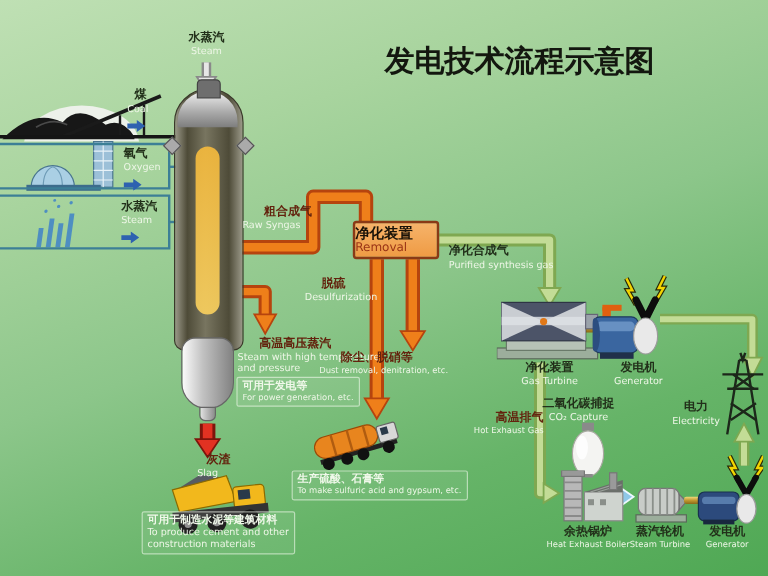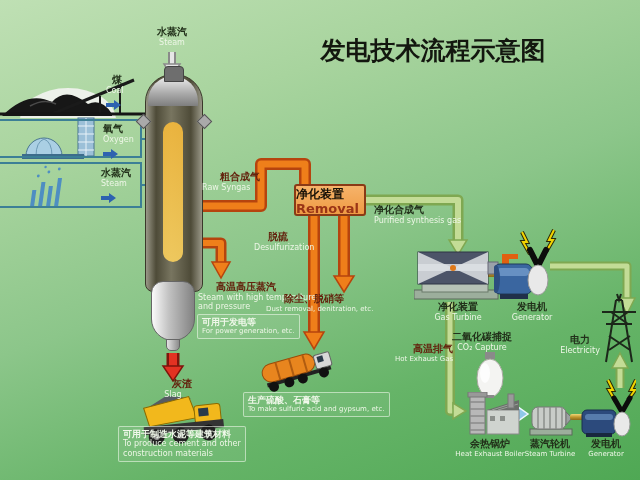--- a/index.html
+++ b/index.html
@@ -22,21 +22,21 @@
   .en{font-size:8px;color:#edf6e6;white-space:nowrap;line-height:1.2;}
   .en.s7{font-size:7px;}
   .ctr{text-align:center;}
   .note{border:1px solid rgba(245,252,240,.55);background:rgba(255,255,255,.07);
         border-radius:2px;padding:2px 4px;width:max-content;}
   .removal-box{
     width:72px;height:32px;background:linear-gradient(180deg,#f6b36a,#ef9b44);
     border:2px solid #8a3a16;border-radius:3px;box-sizing:border-box;text-align:left;
   }
   .removal-box .zh{font-size:12px;color:#181208;line-height:14px;margin-top:1px;}
-  .removal-box .en{font-size:13px;color:#9a3416;font-weight:bold;}
+  .removal-box .en{font-size:10px;color:#9a3416;font-weight:normal;}
   
   .gas-outer{left:145px;top:74px;width:56px;height:216px;border:1px solid #3a382a;
     border-radius:28px 28px 8px 8px;
     background:linear-gradient(90deg,#9a9888 0%,#4e4b38 18%,#787560 45%,#4e4b38 80%,#9a9888 100%);}
   .gas-dome{left:148px;top:76px;width:50px;height:30px;border-radius:25px 25px 0 0;
     background:linear-gradient(180deg,#f0f0f0,#a8a8a8 60%,#7e7e7e);}
   .gas-cap{left:164px;top:66px;width:18px;height:14px;background:#6e6e6e;border:1px solid #444;border-radius:4px 4px 0 0;}
   .gas-inner{left:153px;top:90px;width:40px;height:178px;border-radius:20px 20px 5px 5px;
     background:linear-gradient(180deg,#a8420c,#d96f12 35%,#ef9built 60%,#ef9a2e 60%,#f2a93c);}
   .gas-glow{left:163px;top:122px;width:20px;height:140px;border-radius:10px;

